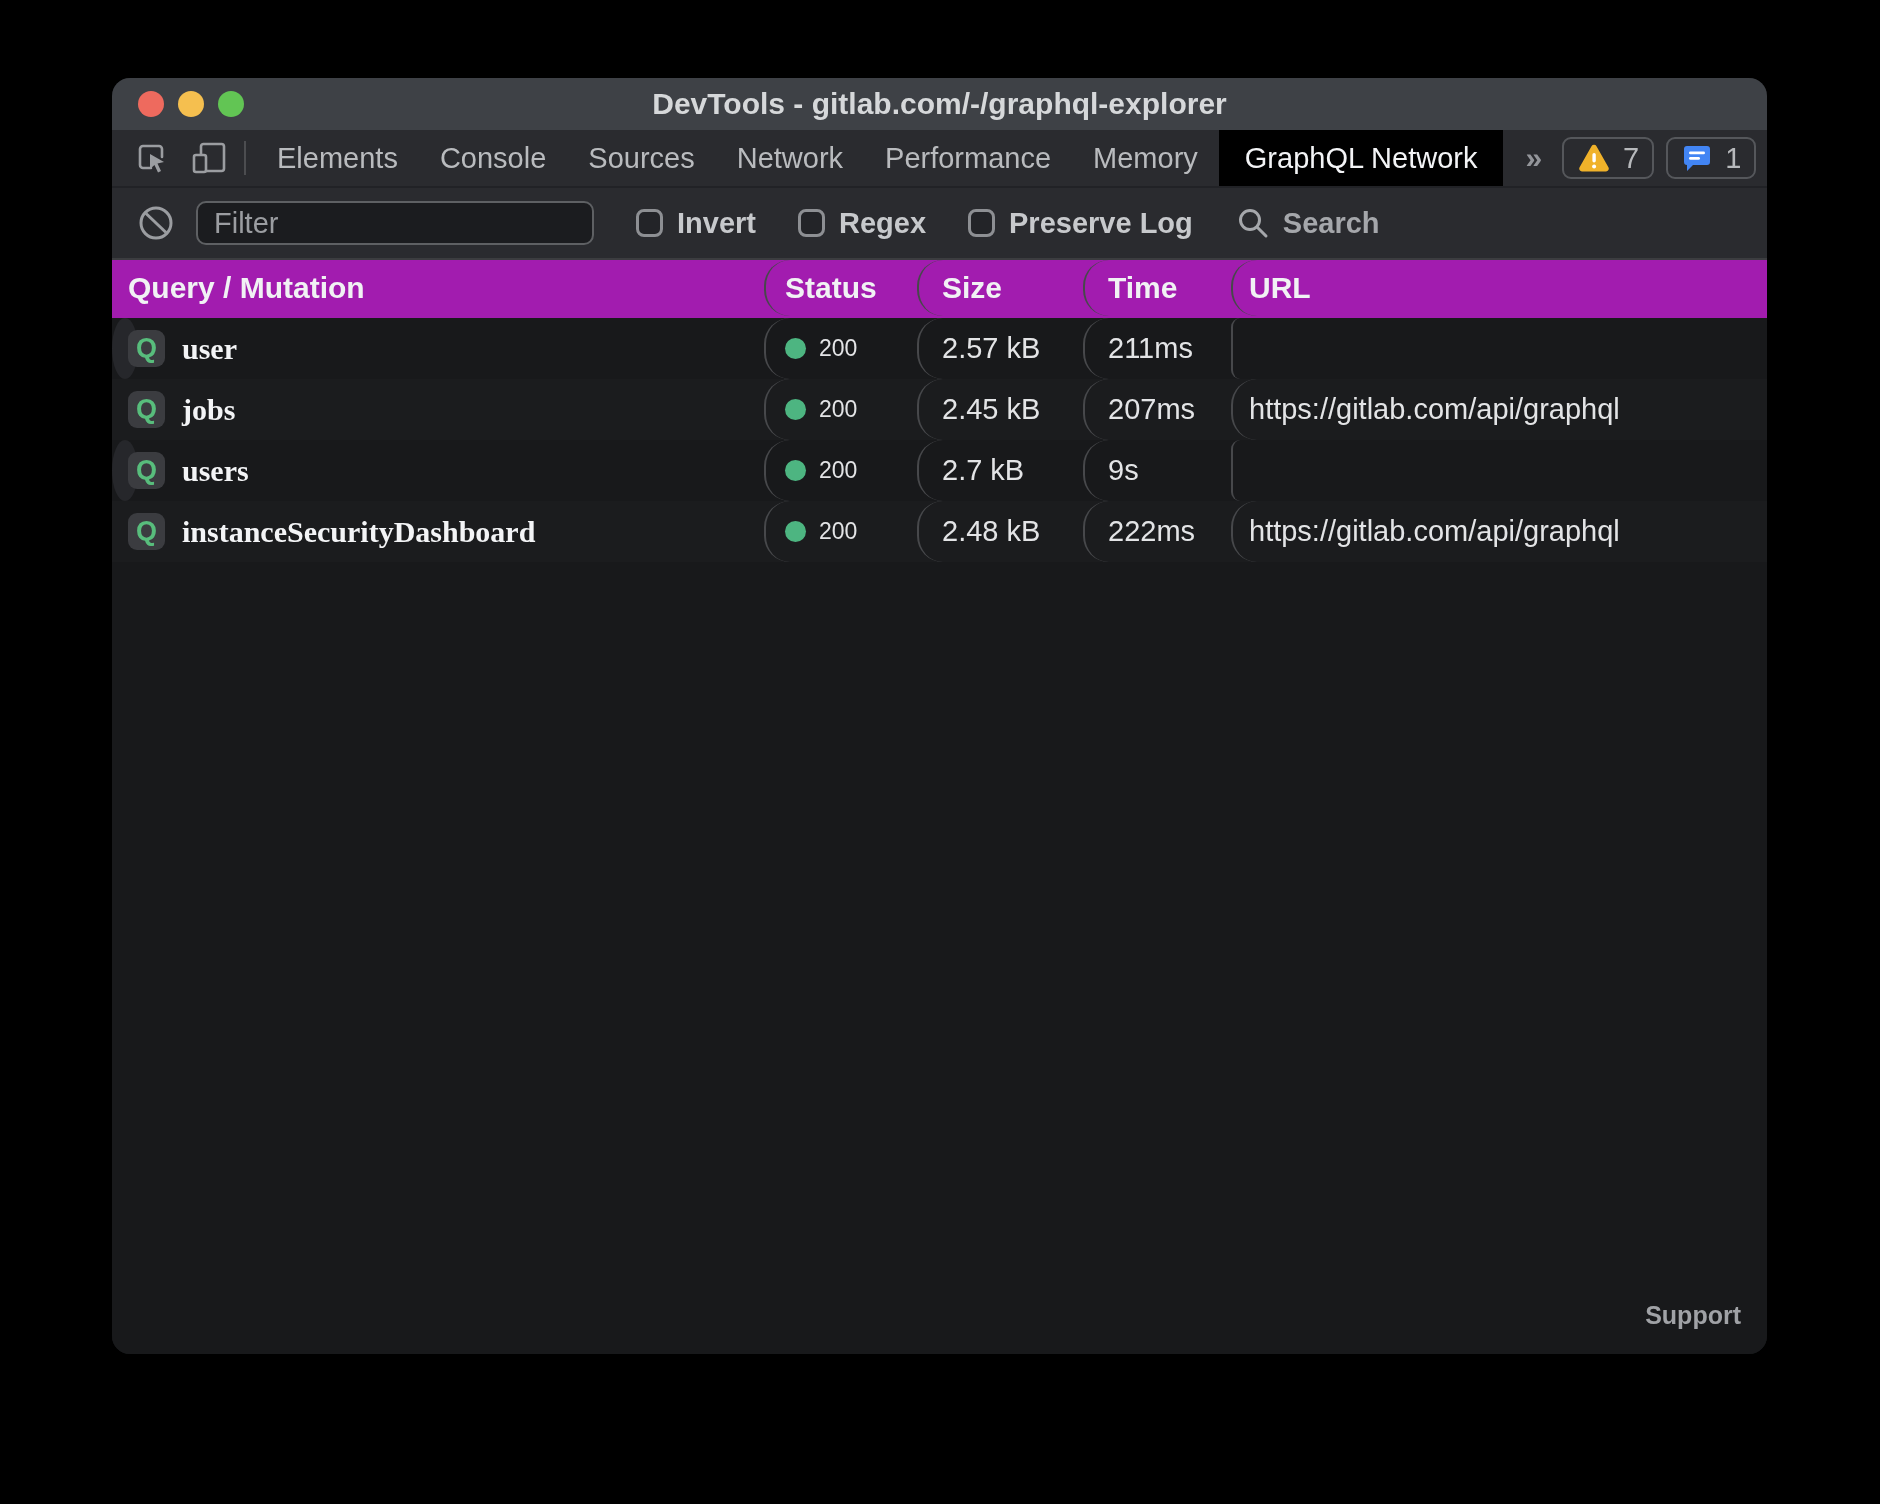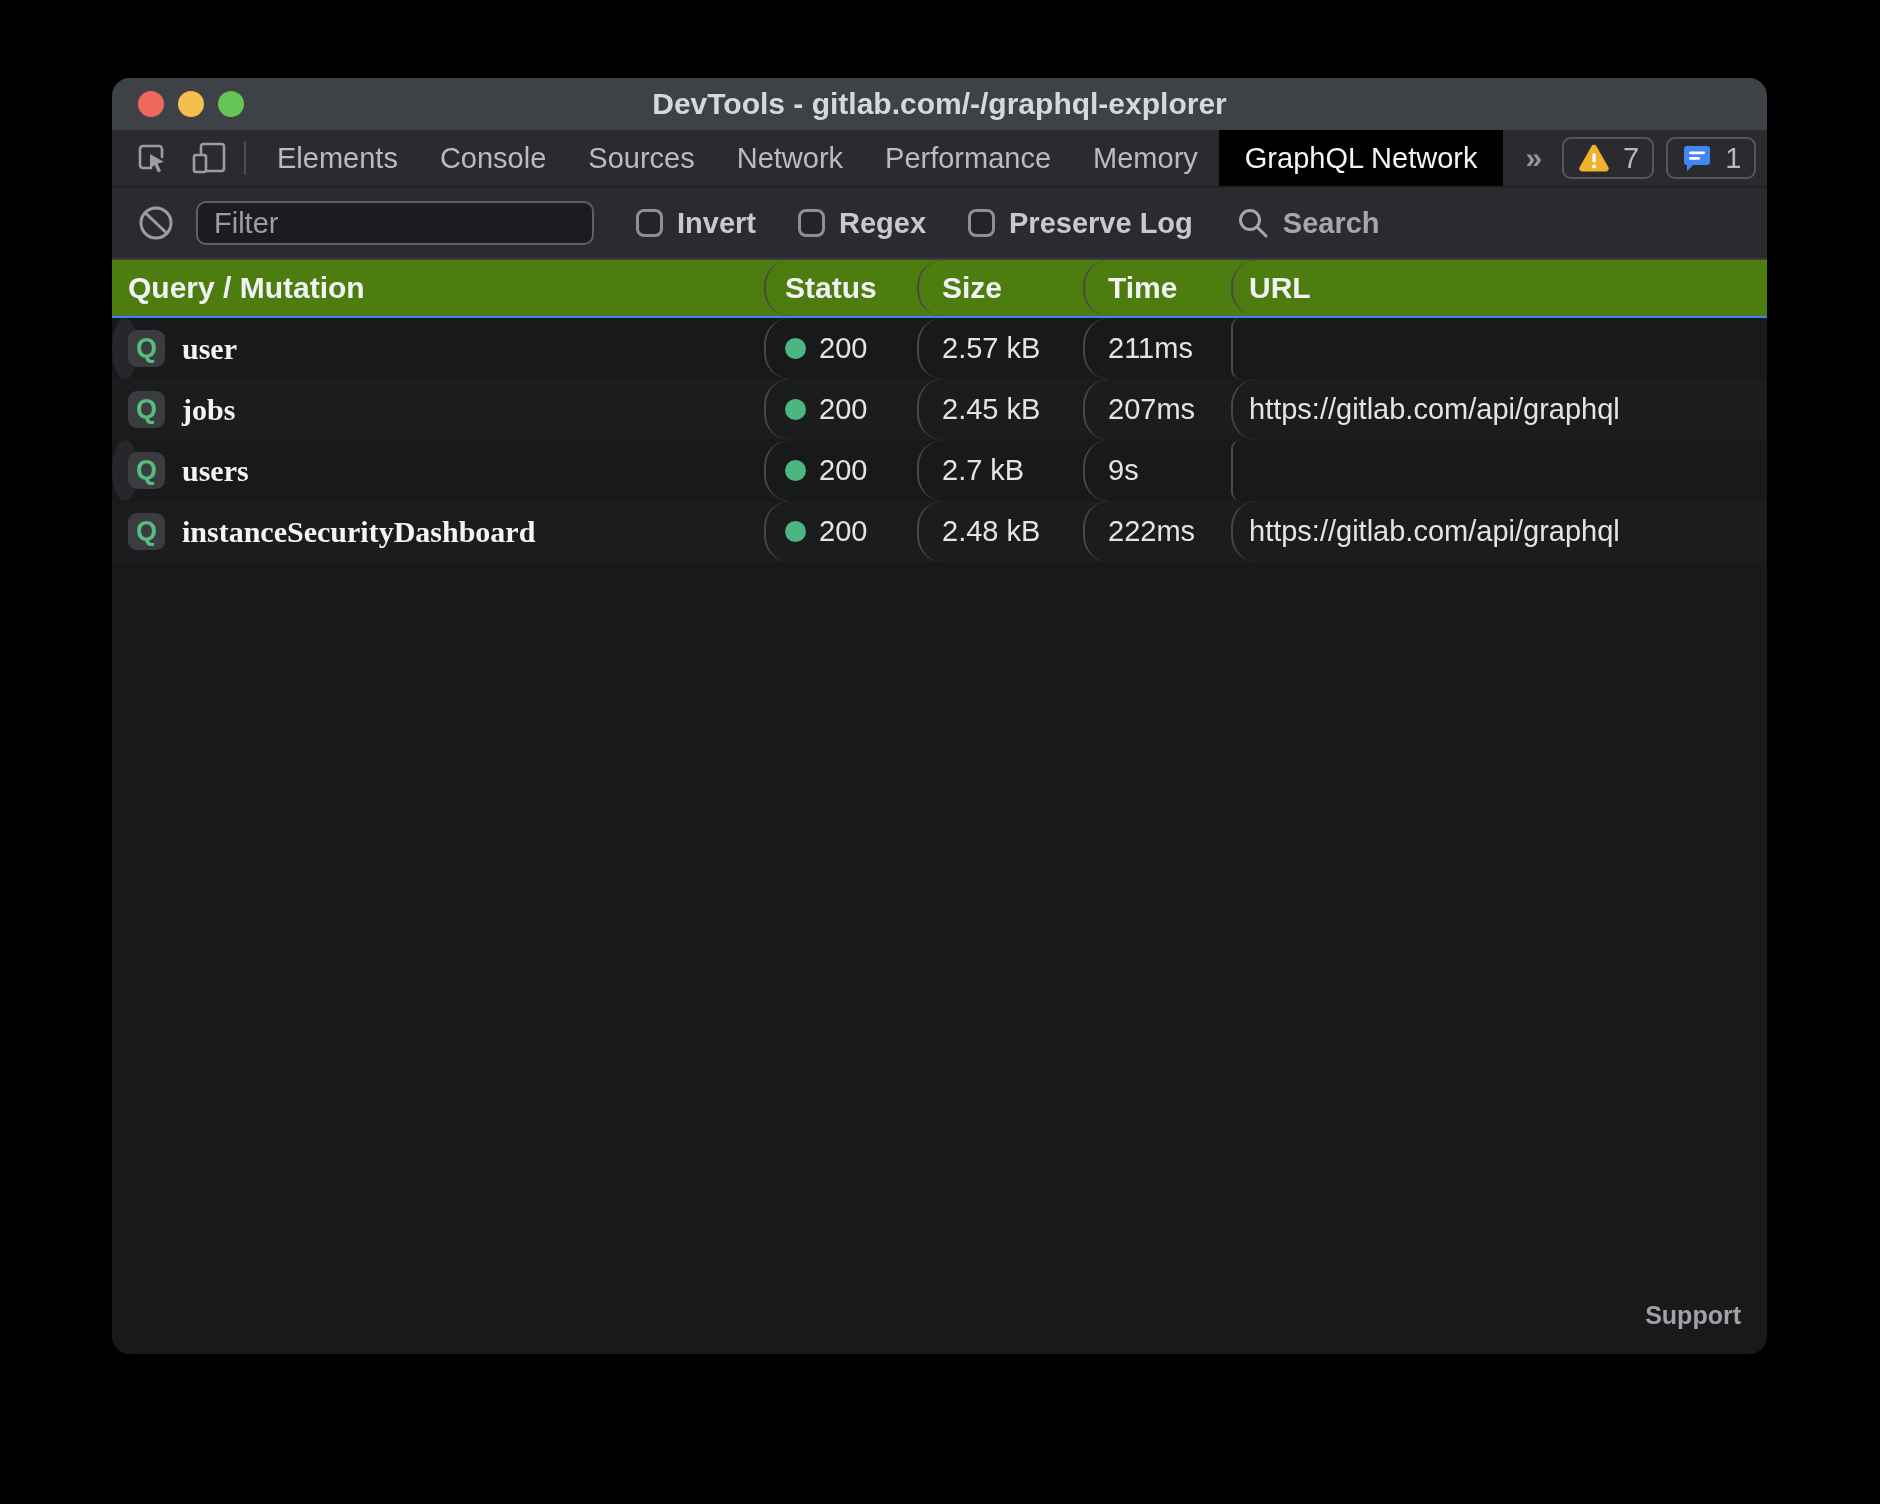--- a/index.html
+++ b/index.html
@@ -53,40 +53,40 @@
   }
   .filter-input::placeholder { color: #9b9da1; }
   .checkbox-group { display: flex; align-items: center; margin-left: 42px; }
   .checkbox {
     width: 27px; height: 28px; border: 3px solid #8d8f93; border-radius: 8px; background: #232428; flex: none;
   }
   .checkbox-label { margin-left: 14px; font-size: 29px; font-weight: bold; color: #c7c9cc; white-space: nowrap; }
   .search-group { display: flex; align-items: center; margin-left: 42px; }
   .search-label { margin-left: 12px; font-size: 29px; font-weight: bold; color: #a5a7ab; }
   
-  .thead { height: 58px; flex: none; background: #4d7c0f; border-bottom: 2px solid #3b82f6; display: flex; }
+  .thead { height: 58px; flex: none; background: #a21caf; border-bottom: 2px solid #a21caf; display: flex; }
   .cell { display: flex; align-items: center; height: 100%; overflow: hidden; }
   .cell + .cell { border-left: 2px solid #47484b; border-radius: 26px; }
   .col-0 { width: 652px; padding-left: 16px; flex: none; }
   .col-1 { width: 153px; padding-left: 19px; flex: none; }
   .col-2 { width: 166px; padding-left: 23px; flex: none; }
   .col-3 { width: 148px; padding-left: 23px; flex: none; }
   .col-4 { flex: 1; padding-left: 16px; }
   .th { font-size: 30px; font-weight: bold; color: #f1f2f4; }
   .row { height: 61px; flex: none; display: flex; }
   .row.light { background: #26272b; }
   .row.dark  { background: #1b1c1e; }
   .qbadge {
     width: 37px; height: 37px; border-radius: 9px; background: #3b3c40; flex: none;
     display: flex; align-items: center; justify-content: center;
     font-size: 27px; font-weight: bold; color: #58bd7c;
   }
   .qname { margin-left: 17px; font-size: 30px; font-weight: bold; color: #f3f4f6; white-space: nowrap; font-family: Liberation Serif, serif; }
   .status-dot { width: 21px; height: 21px; border-radius: 50%; background: #4db581; flex: none; }
-  .status-text { margin-left: 13px; font-size: 29px; color: #e3e4e6; }
+  .status-text { margin-left: 13px; font-size: 23px; color: #e3e4e6; }
   .val { font-size: 29px; color: #e3e4e6; white-space: nowrap; }
   .table-rest { flex: 1; background: #18191b; }
   
   .support { position: absolute; right: 26px; bottom: 24px; font-size: 25px; font-weight: bold; color: #a0a2a6; }
 </style>
 </head>
 <body>
 
 <div class="window">
 

